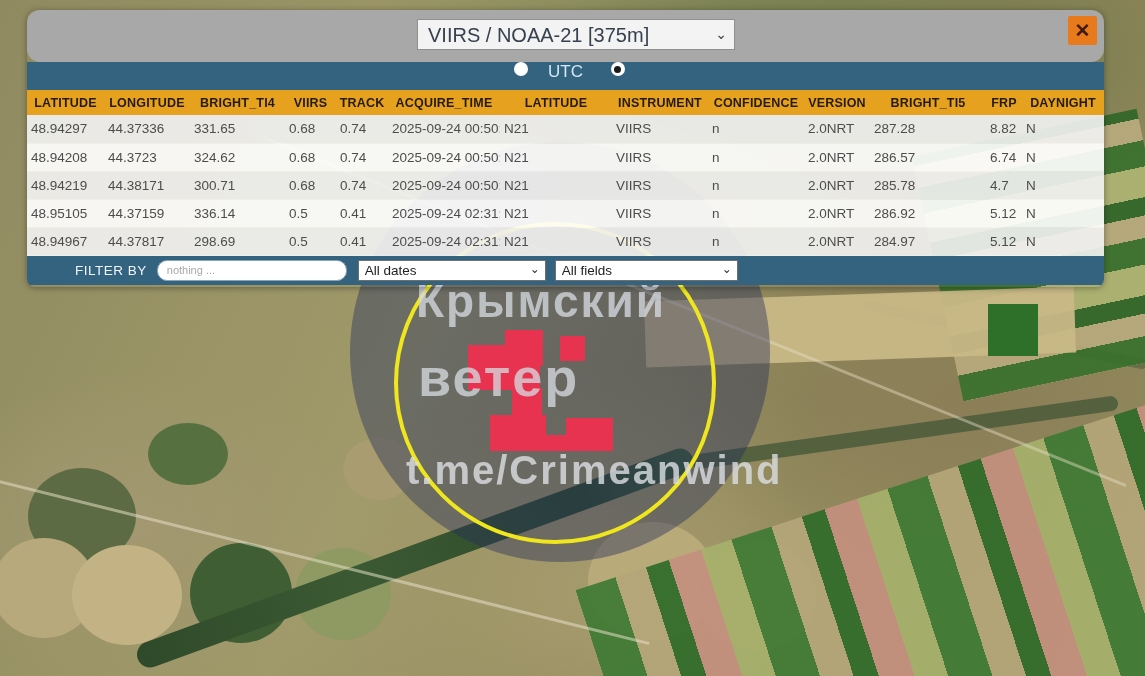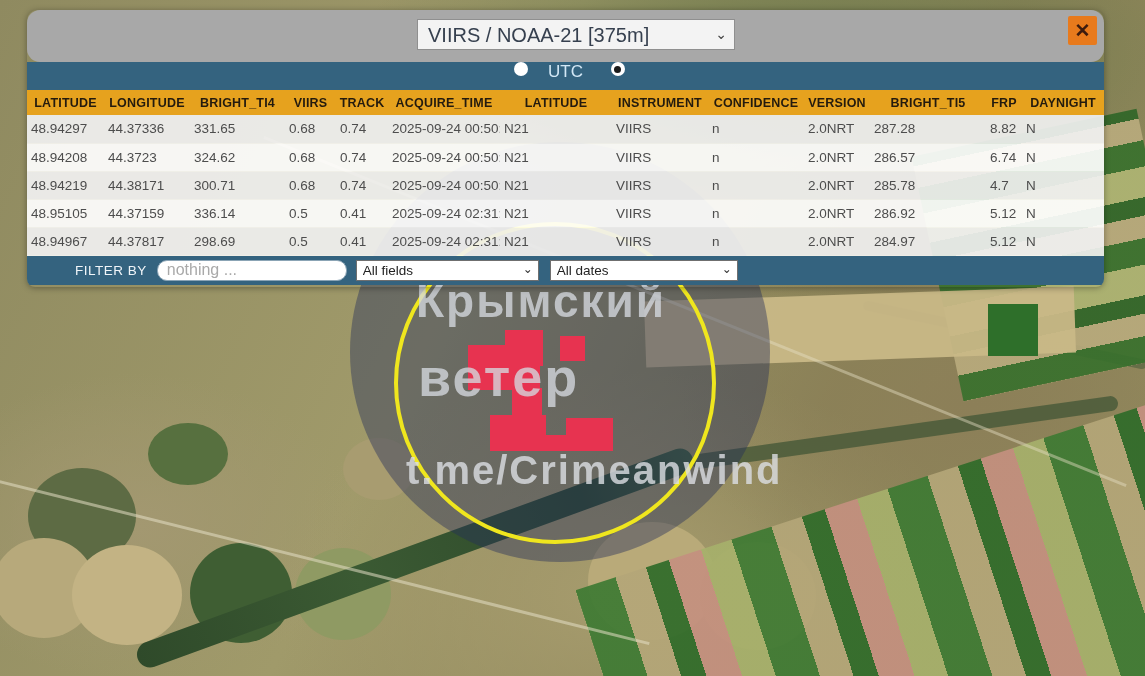--- a/index.html
+++ b/index.html
@@ -89,21 +89,21 @@
     white-space:nowrap; overflow:hidden; }
   tbody tr { height:28px; }
   tbody tr:nth-child(odd)  { background:rgba(241,241,241,.92); }
   tbody tr:nth-child(even) { background:rgba(255,255,255,.92); }
   tbody tr { border-bottom:1px solid rgba(255,255,255,.85); }
   td { font-size:13.5px; color:#4d4d4d; padding-left:4px; white-space:nowrap; overflow:hidden; }
 
   .filter-bar { height:29px; background:var(--bar-blue,#34637F); display:flex; align-items:center;padding-left:34px; }
   .filter-label { color:#f0f5f9; font-size:13.5px; letter-spacing:.5px; margin:0 10px 0 14px; }
   .filter-input { width:190px; height:21px; border:1px solid #8ba4b5; border-radius:10px;
-    padding:0 9px; font-size:16px; color:#15803d; font-family:"Liberation Sans",sans-serif; }
+    padding:0 9px; font-size:11px; color:#15803d; font-family:"Liberation Sans",sans-serif; }
   .filter-input::placeholder { color:#a9a9a9; }
   .filter-select-wrap { position:relative; height:21px; background:#fff; border:1px solid #6f6f6f; margin-left:9px; }
   .fs1 { width:183px; }
   .fs2 { width:188px; margin-left:11px; }
   .filter-select-wrap::after { content:"⌄"; position:absolute; right:5px; top:50%; transform:translateY(-60%);
     color:#333; pointer-events:none; font-size:12px; }
   .filter-select-wrap select { width:100%; height:100%; border:0; background:transparent; appearance:none;
     -webkit-appearance:none; font-family:"Liberation Sans",sans-serif; font-size:13.5px; color:#222; padding:0 18px 0 6px; }
 </style>
 </head>
@@ -269,24 +269,24 @@
           <td>284.97</td>
           <td>5.12</td>
           <td>N</td>
         </tr>
       </tbody>
   </table>
 
   <div class="filter-bar">
     <span class="filter-label">FILTER BY</span>
     <input class="filter-input" type="text" placeholder="nothing ..." style="">
+    <div class="filter-select-wrap fs2">
+      <select>
+        <option>All dates</option>
+      </select>
+    </div>
     <div class="filter-select-wrap fs1">
       <select>
         <option>All fields</option>
       </select>
     </div>
-    <div class="filter-select-wrap fs2">
-      <select>
-        <option>All dates</option>
-      </select>
-    </div>
   </div>
 </div>
 
 </body></html>

